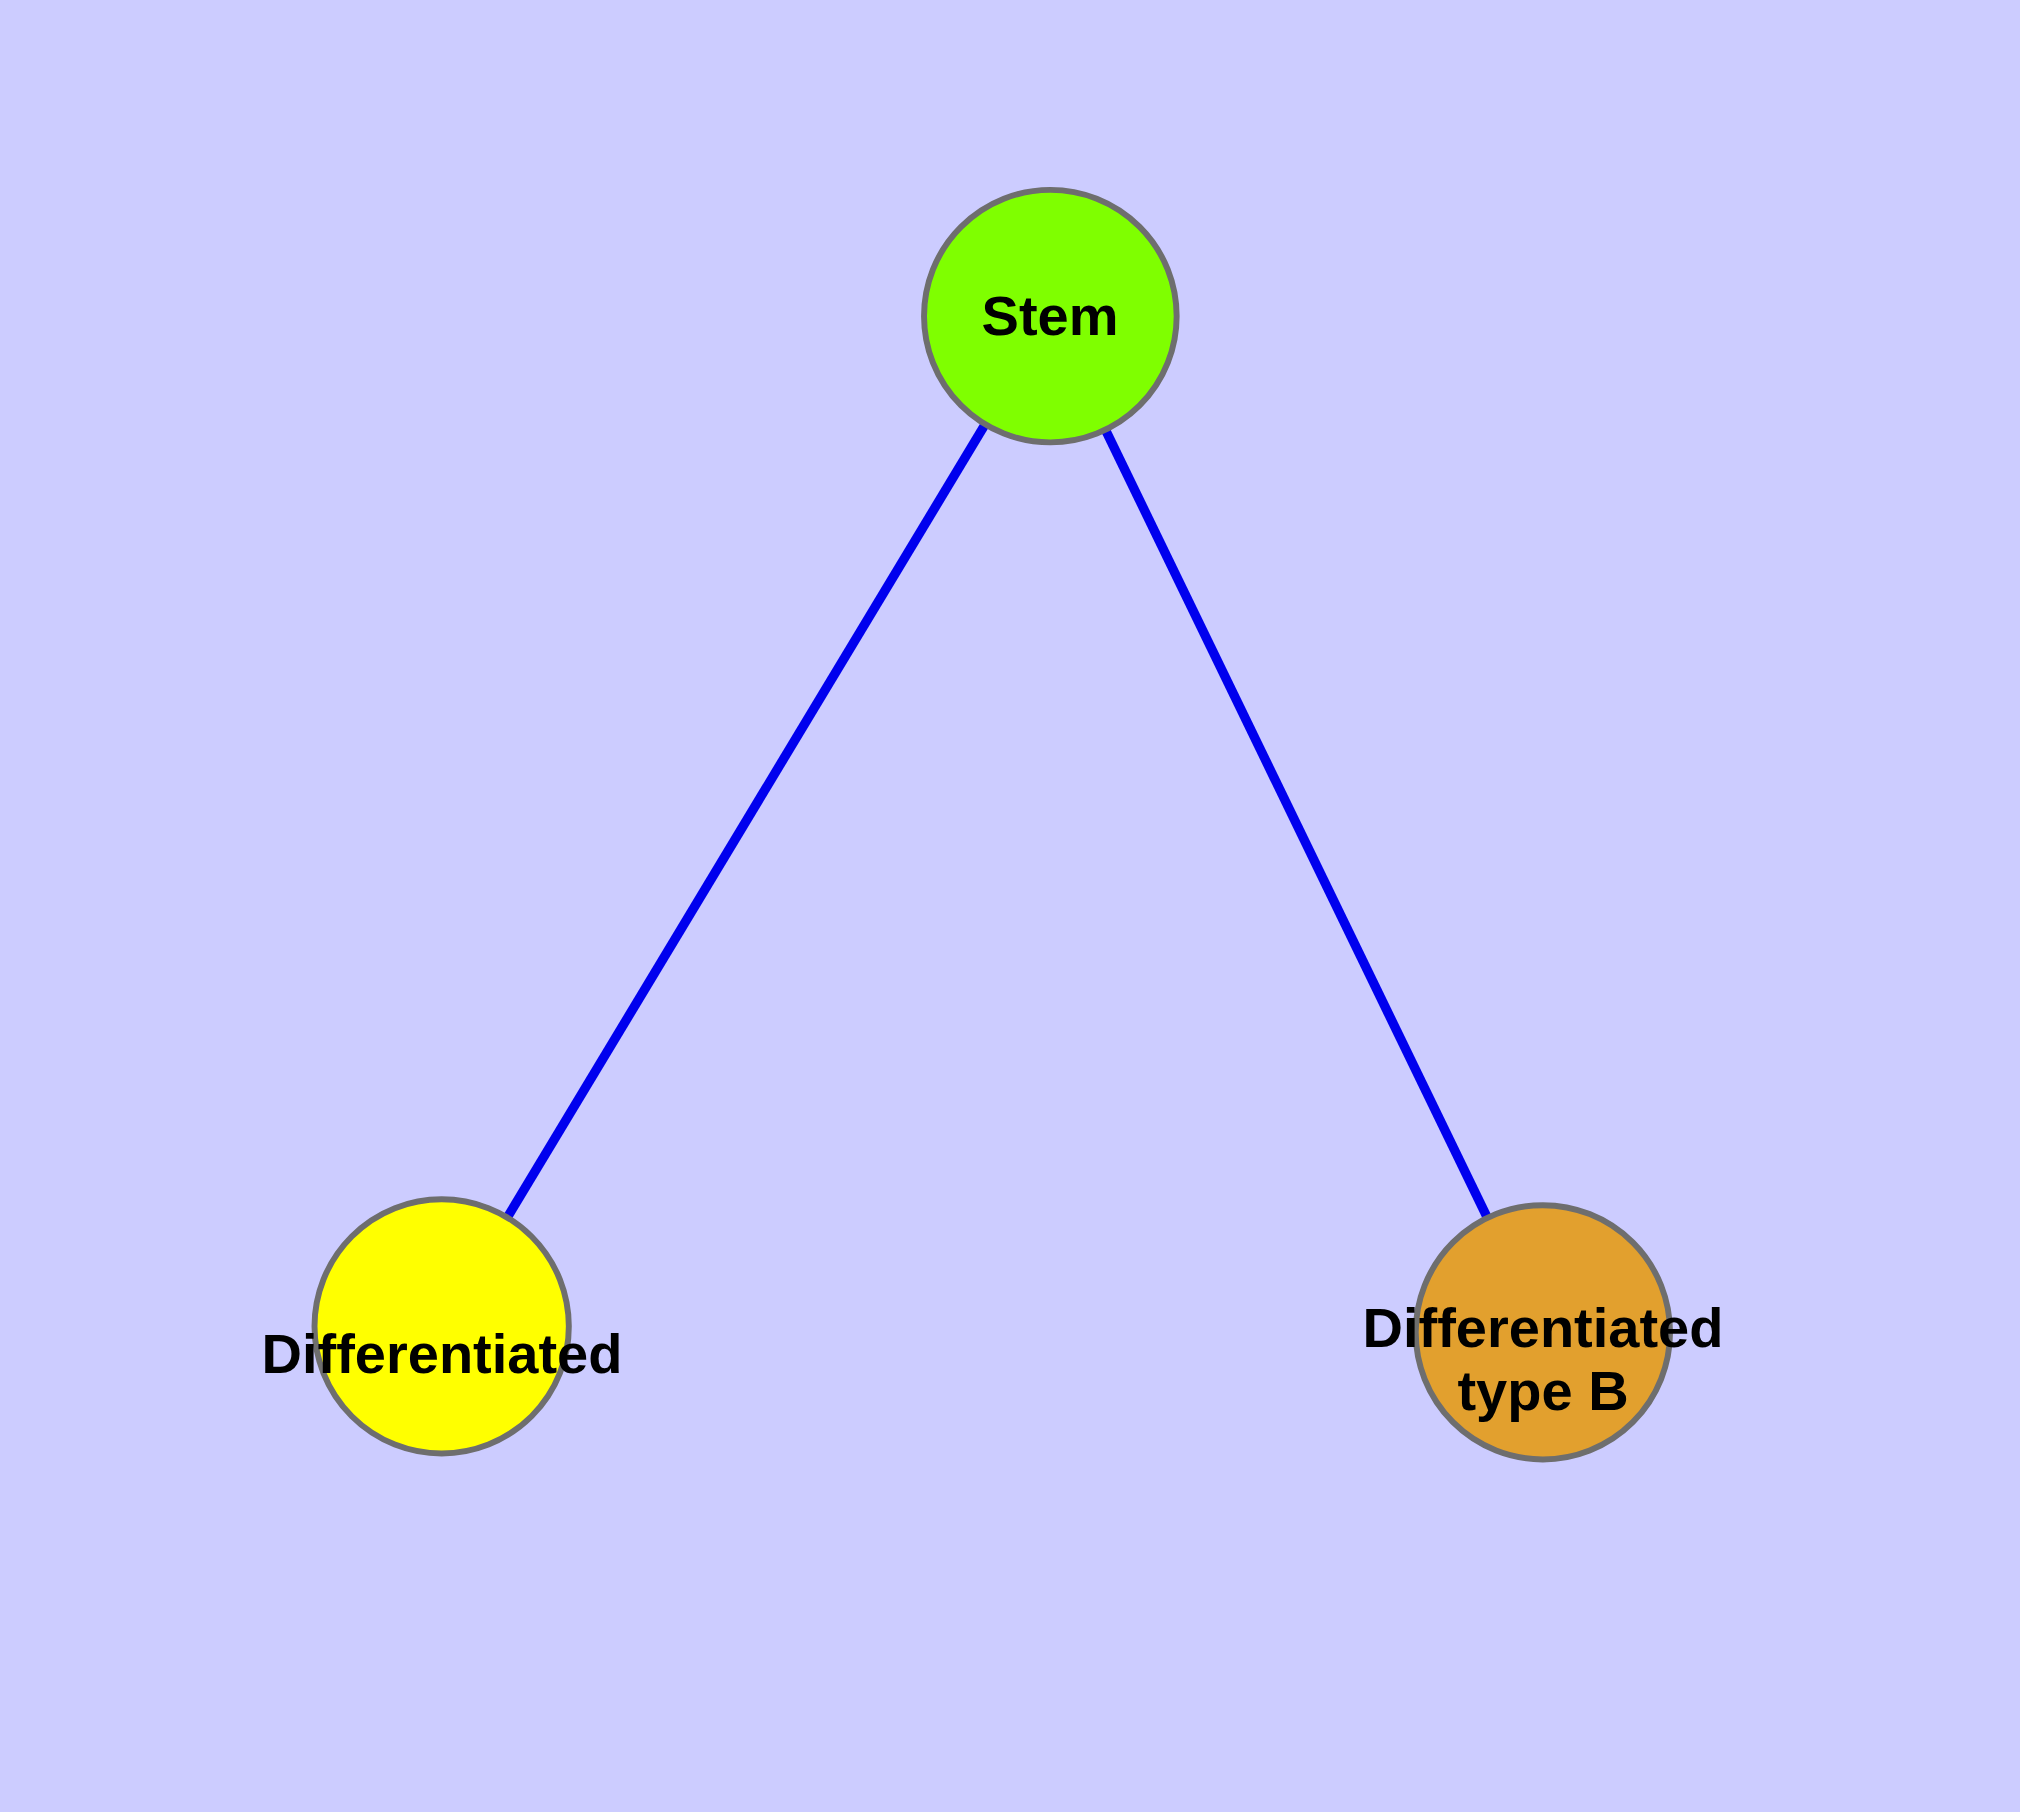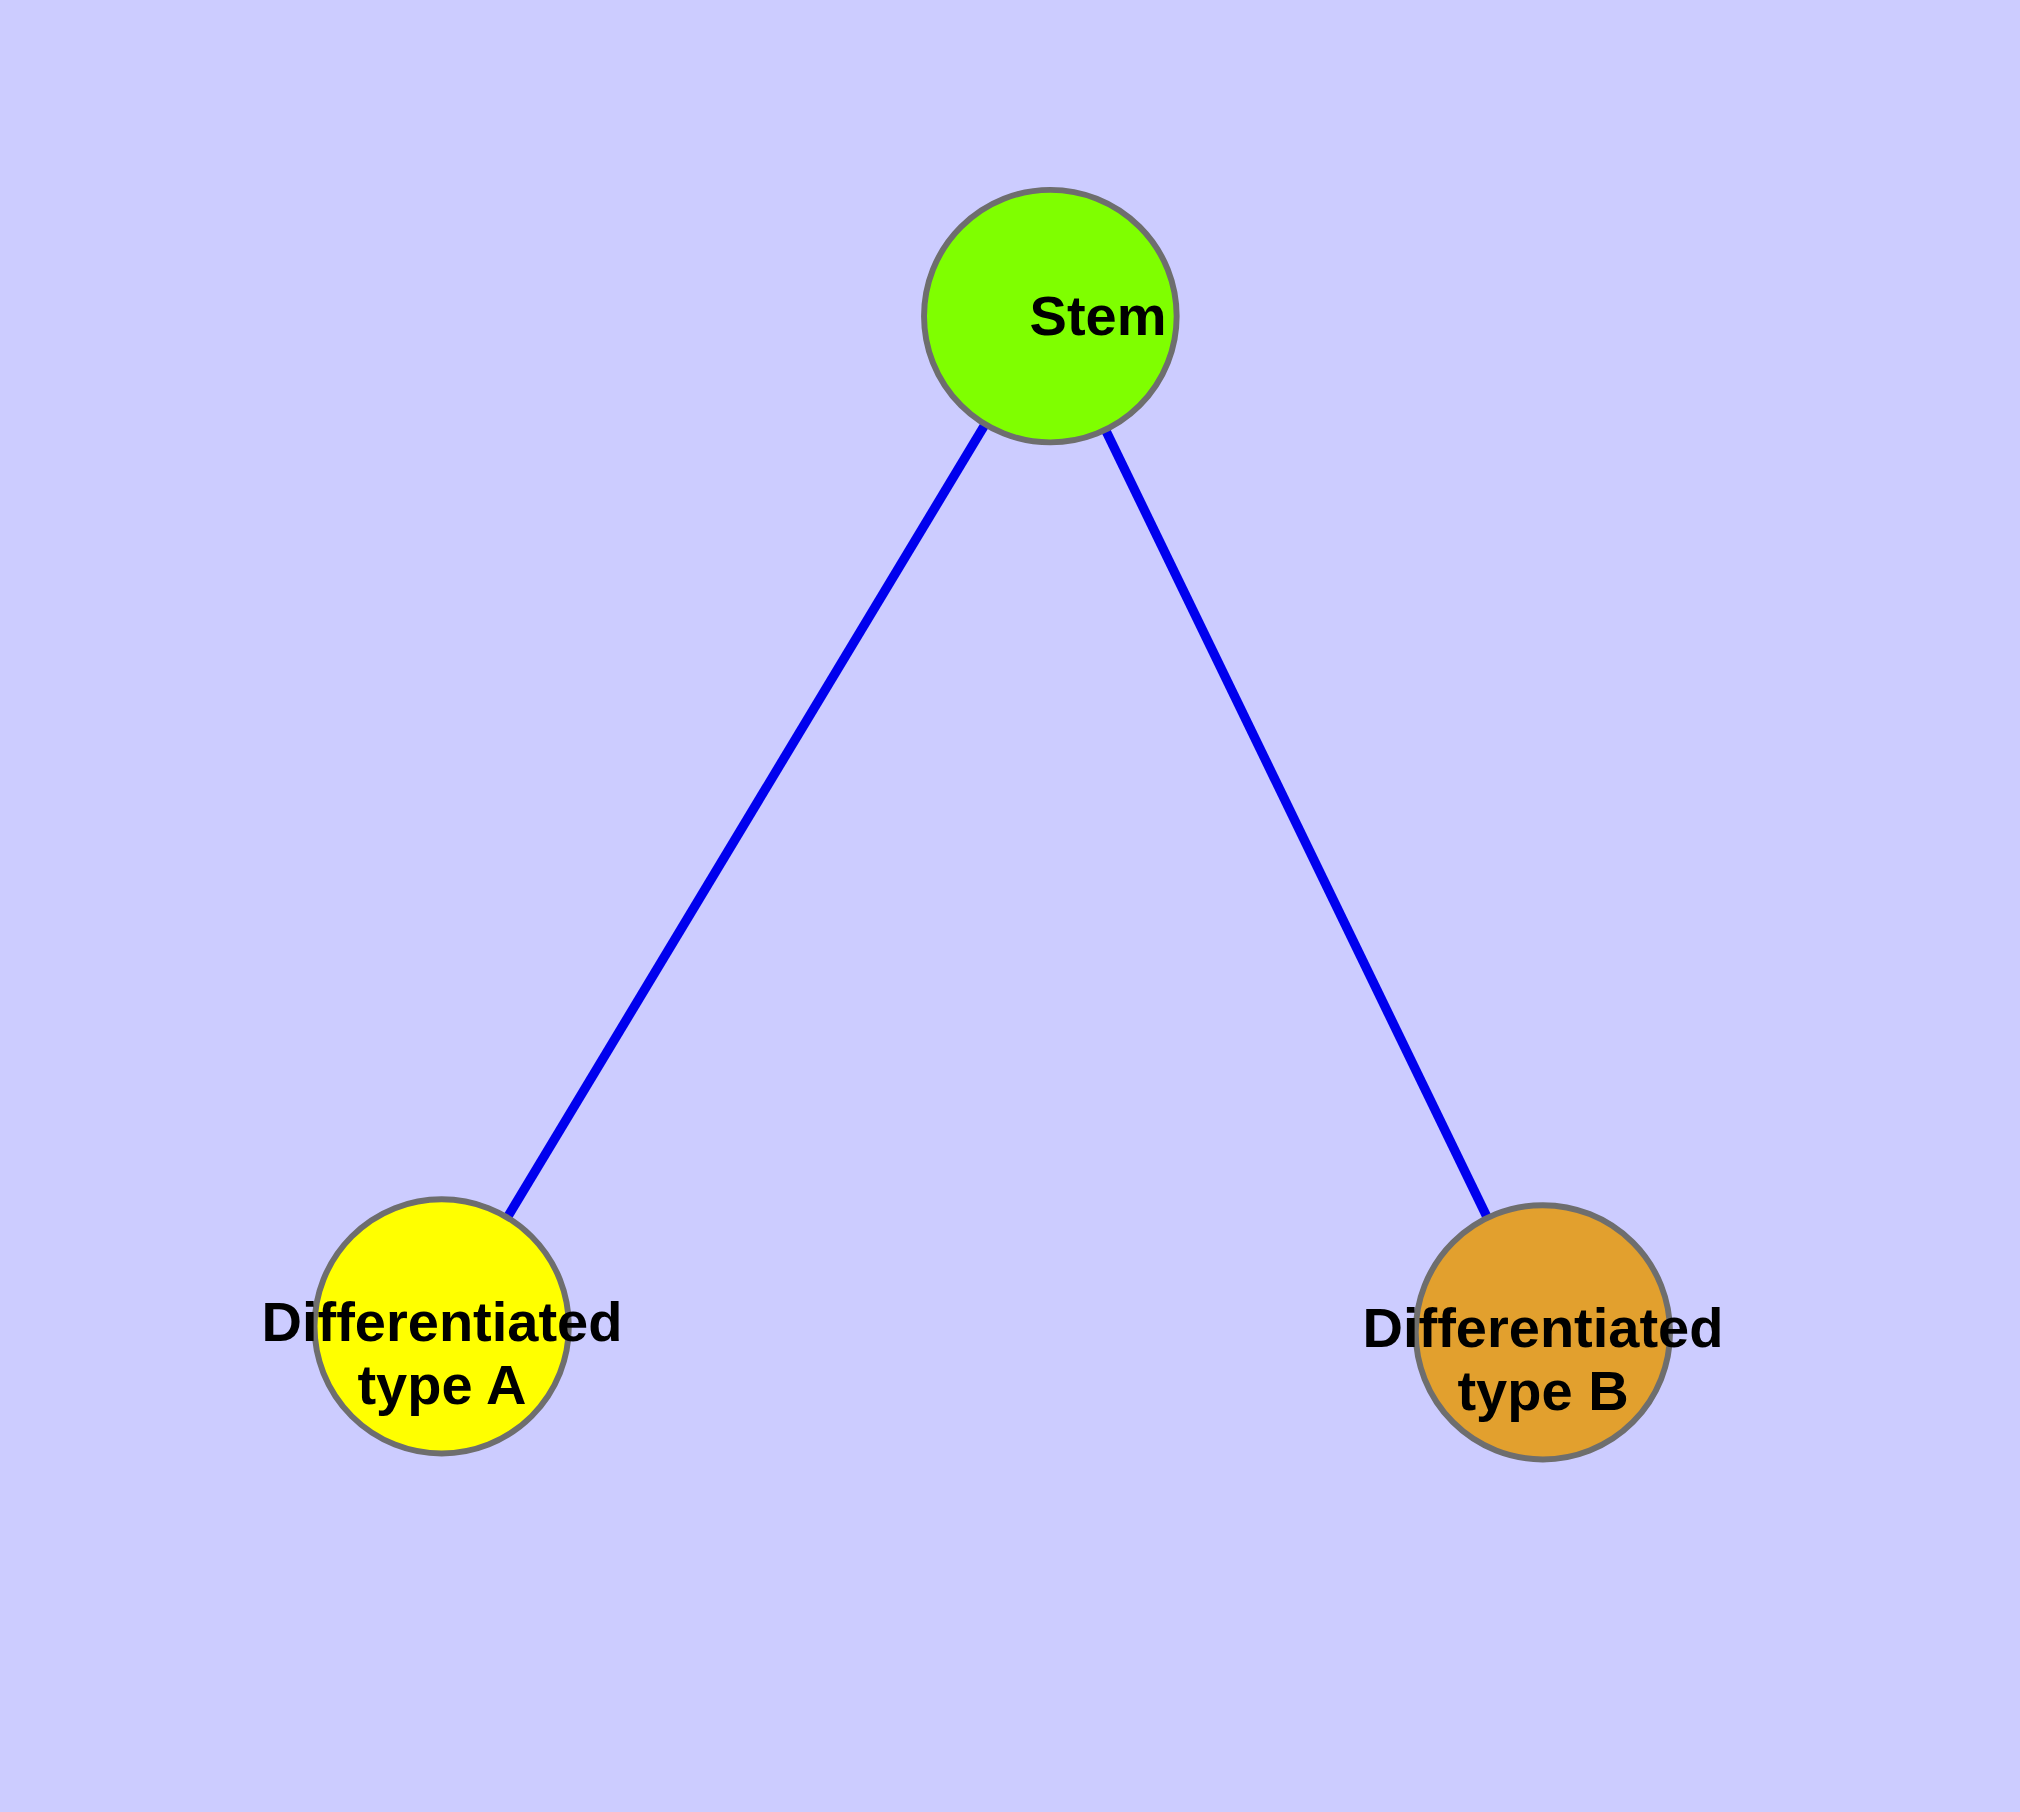--- a/index.html
+++ b/index.html
@@ -60,19 +60,19 @@
         <line x1="1239" y1="373" x2="1820" y2="1572" stroke="#0000ee" stroke-width="11" stroke-linecap="butt"></line>
       </g>
     <g id="nodes-layer">
         <circle cx="1239" cy="373" r="149" fill="#7fff00" stroke="#6e6e6e" stroke-width="7"></circle>
         <circle cx="521" cy="1565" r="150" fill="#ffff00" stroke="#6e6e6e" stroke-width="7"></circle>
         <circle cx="1820" cy="1572" r="150" fill="#e2a02e" stroke="#6e6e6e" stroke-width="7"></circle>
       </g>
   </svg>
 
   <div id="labels-layer">
-      <div class="node-label single" style="left: 1098px; top: 316px;"><div>Stem</div></div>
-      <div class="node-label multi" style="left: 442px; top: 1326px;"><div>Differentiated</div><div>type A</div></div>
+      <div class="node-label single" style="left: 1050px; top: 316px;"><div>Stem</div></div>
+      <div class="node-label multi" style="left: 442px; top: 1326px;"><div>Differentiated</div></div>
       <div class="node-label multi" style="left: 1543px; top: 1332px;"><div>Differentiated</div><div>type B</div></div>
     </div>
 
 </div>
 
 
 </body></html>

